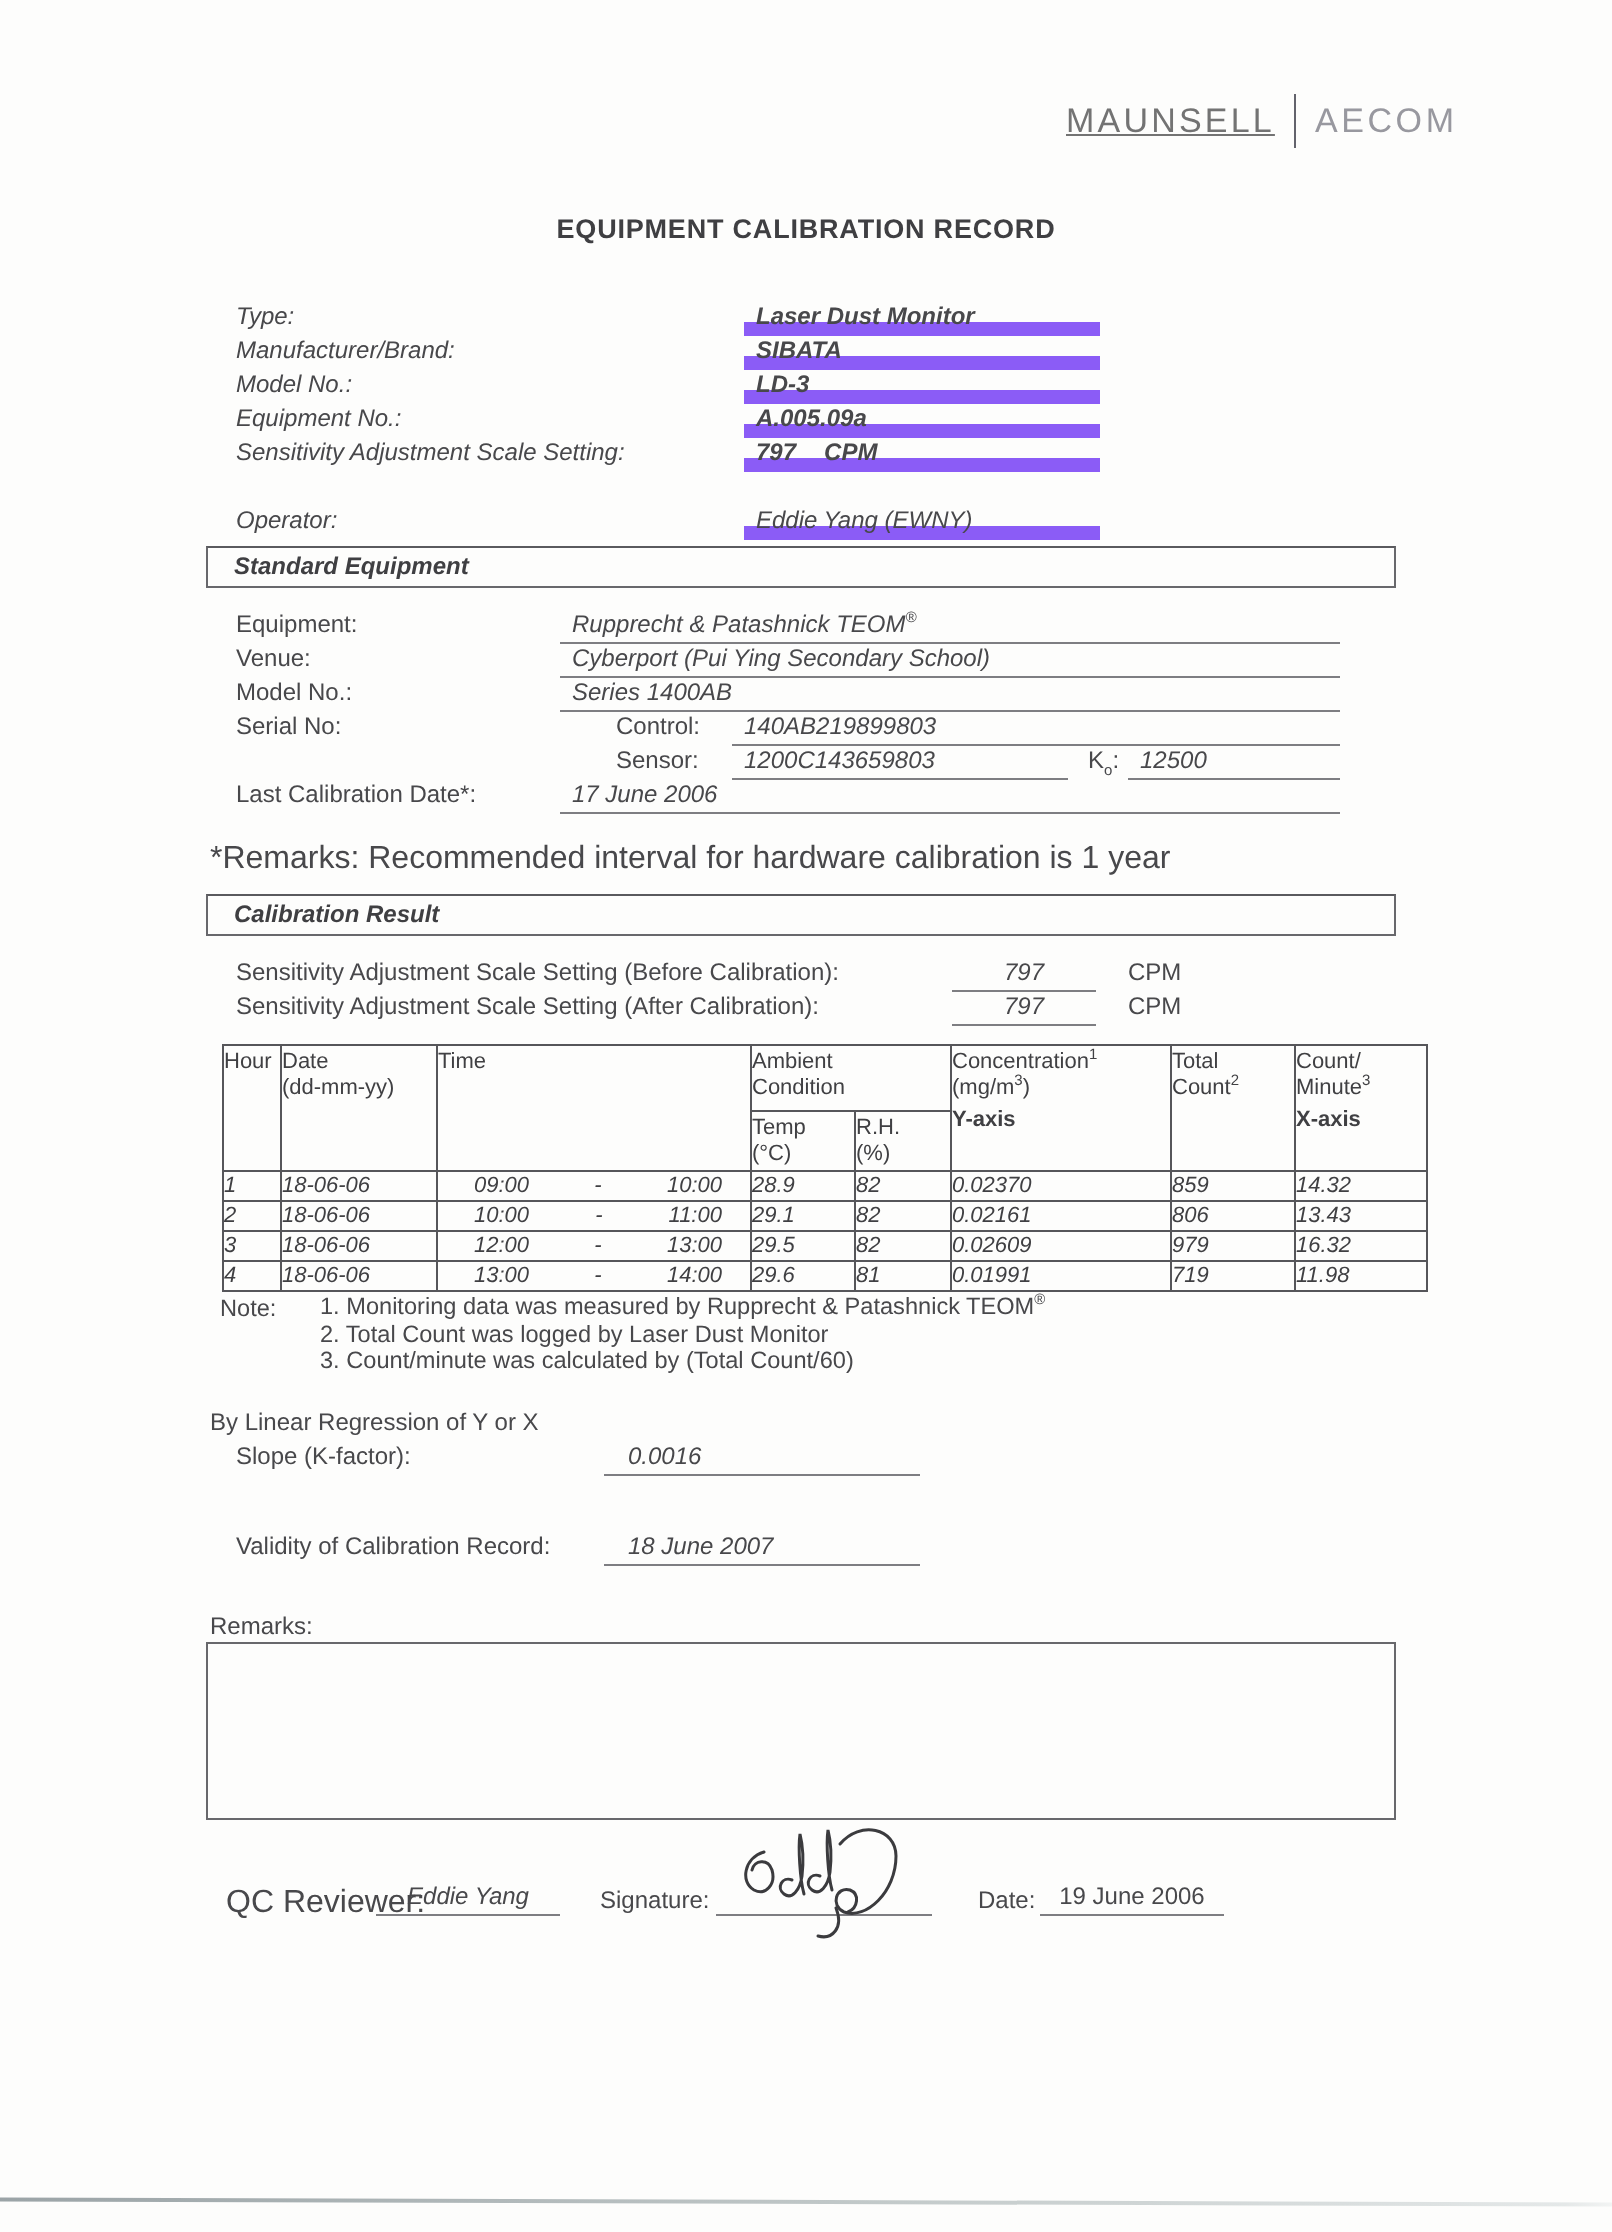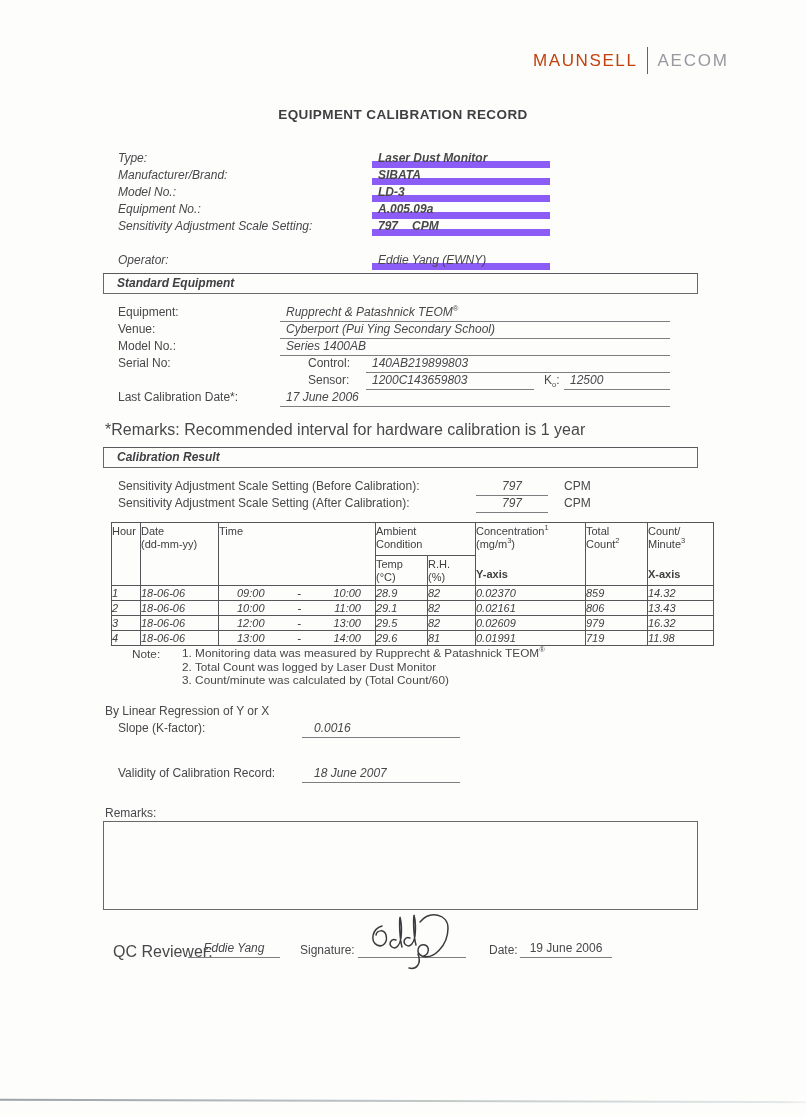--- a/index.html
+++ b/index.html
@@ -4,21 +4,21 @@
 <style>
   * { margin:0; padding:0; box-sizing:border-box; }
   html,body { background:#ffffff; }
   .page {
     position:relative; width:806px; height:1116px; background:#fdfdfc;
     font-family:"Liberation Sans","DejaVu Sans",sans-serif; color:#48484b;
     overflow:hidden;
   }
   
   .logo { position:absolute; top:47px; left:533px; display:flex; align-items:center; }
-  .logo-primary { font-size:17px; letter-spacing:1.6px; color:#c2410c; }
+  .logo-primary { font-size:17px; letter-spacing:1.6px; color:#737373;text-decoration:underline; }
   .logo-divider { width:1px; height:27px; background:#63636c; margin:0 9px 0 10px; }
   .logo-secondary { font-size:17px; letter-spacing:1.8px; color:#98989f; }
   
   .doc-title { position:absolute; top:107px; left:0; width:100%; text-align:center;
     font-size:13.5px; font-weight:bold; letter-spacing:0.4px; color:#3f3f42; }
   
   .field-row { display:flex; height:17px; font-size:12px; line-height:15px; }
   
   .equip-block { position:absolute; top:151px; left:118px; width:560px; }
   .equip-block .lbl { width:254px;font-style:italic; }
@@ -43,28 +43,28 @@
   .sens-block { position:absolute; top:479px; left:118px; width:560px; }
   .sens-block .lbl { width:358px; }
   .sens-val { width:72px; text-align:center; font-style:italic; border-bottom:1px solid #7e7e82; }
   .sens-unit { margin-left:16px; }
   
   .cal-table { position:absolute; top:522px; left:111px; border-collapse:collapse;
     font-size:11px; color:#404043; table-layout:fixed; }
   .cal-table td, .cal-table th { border:1px solid #56565a; text-align:left;
     vertical-align:top; font-weight:normal; padding:2px 0 0 0; line-height:13px; }
   .cal-table .hdr2 { height:30px; }
-  .cal-table .axis { font-weight:bold; margin-top:17px; }
+  .cal-table .axis { font-weight:bold; margin-top:3px; }
   .cal-table .drow td { height:15px; line-height:13px; font-style:italic; padding-top:1px; vertical-align:middle; }
   .time-flex { display:flex; justify-content:space-between; padding:0 14px 0 18px; }
   sup { font-size:7.5px; vertical-align:super; line-height:0; }
   sub { font-size:7.5px; vertical-align:sub; line-height:0; }
   
   .notes { position:absolute; top:647px; left:110px; display:flex; font-size:11.8px; }
-  .notes .lbl { width:50px;margin-left:22px; }
+  .notes .lbl { width:50px; }
   .notes .item { line-height:13.6px; }
   
   .reg-heading { position:absolute; top:704px; left:105px; font-size:12px; }
   .reg-row { position:absolute; left:118px; width:420px; }
   .reg-row .lbl { width:184px; }
   .reg-val { width:158px; padding-left:12px; font-style:italic; border-bottom:1px solid #7e7e82; }
   
   .remarks-label { position:absolute; top:806px; left:105px; font-size:12px; }
   .remarks-box { position:absolute; top:821px; left:103px; width:595px; height:89px;
     border:1px solid #68686c; background:transparent; }

